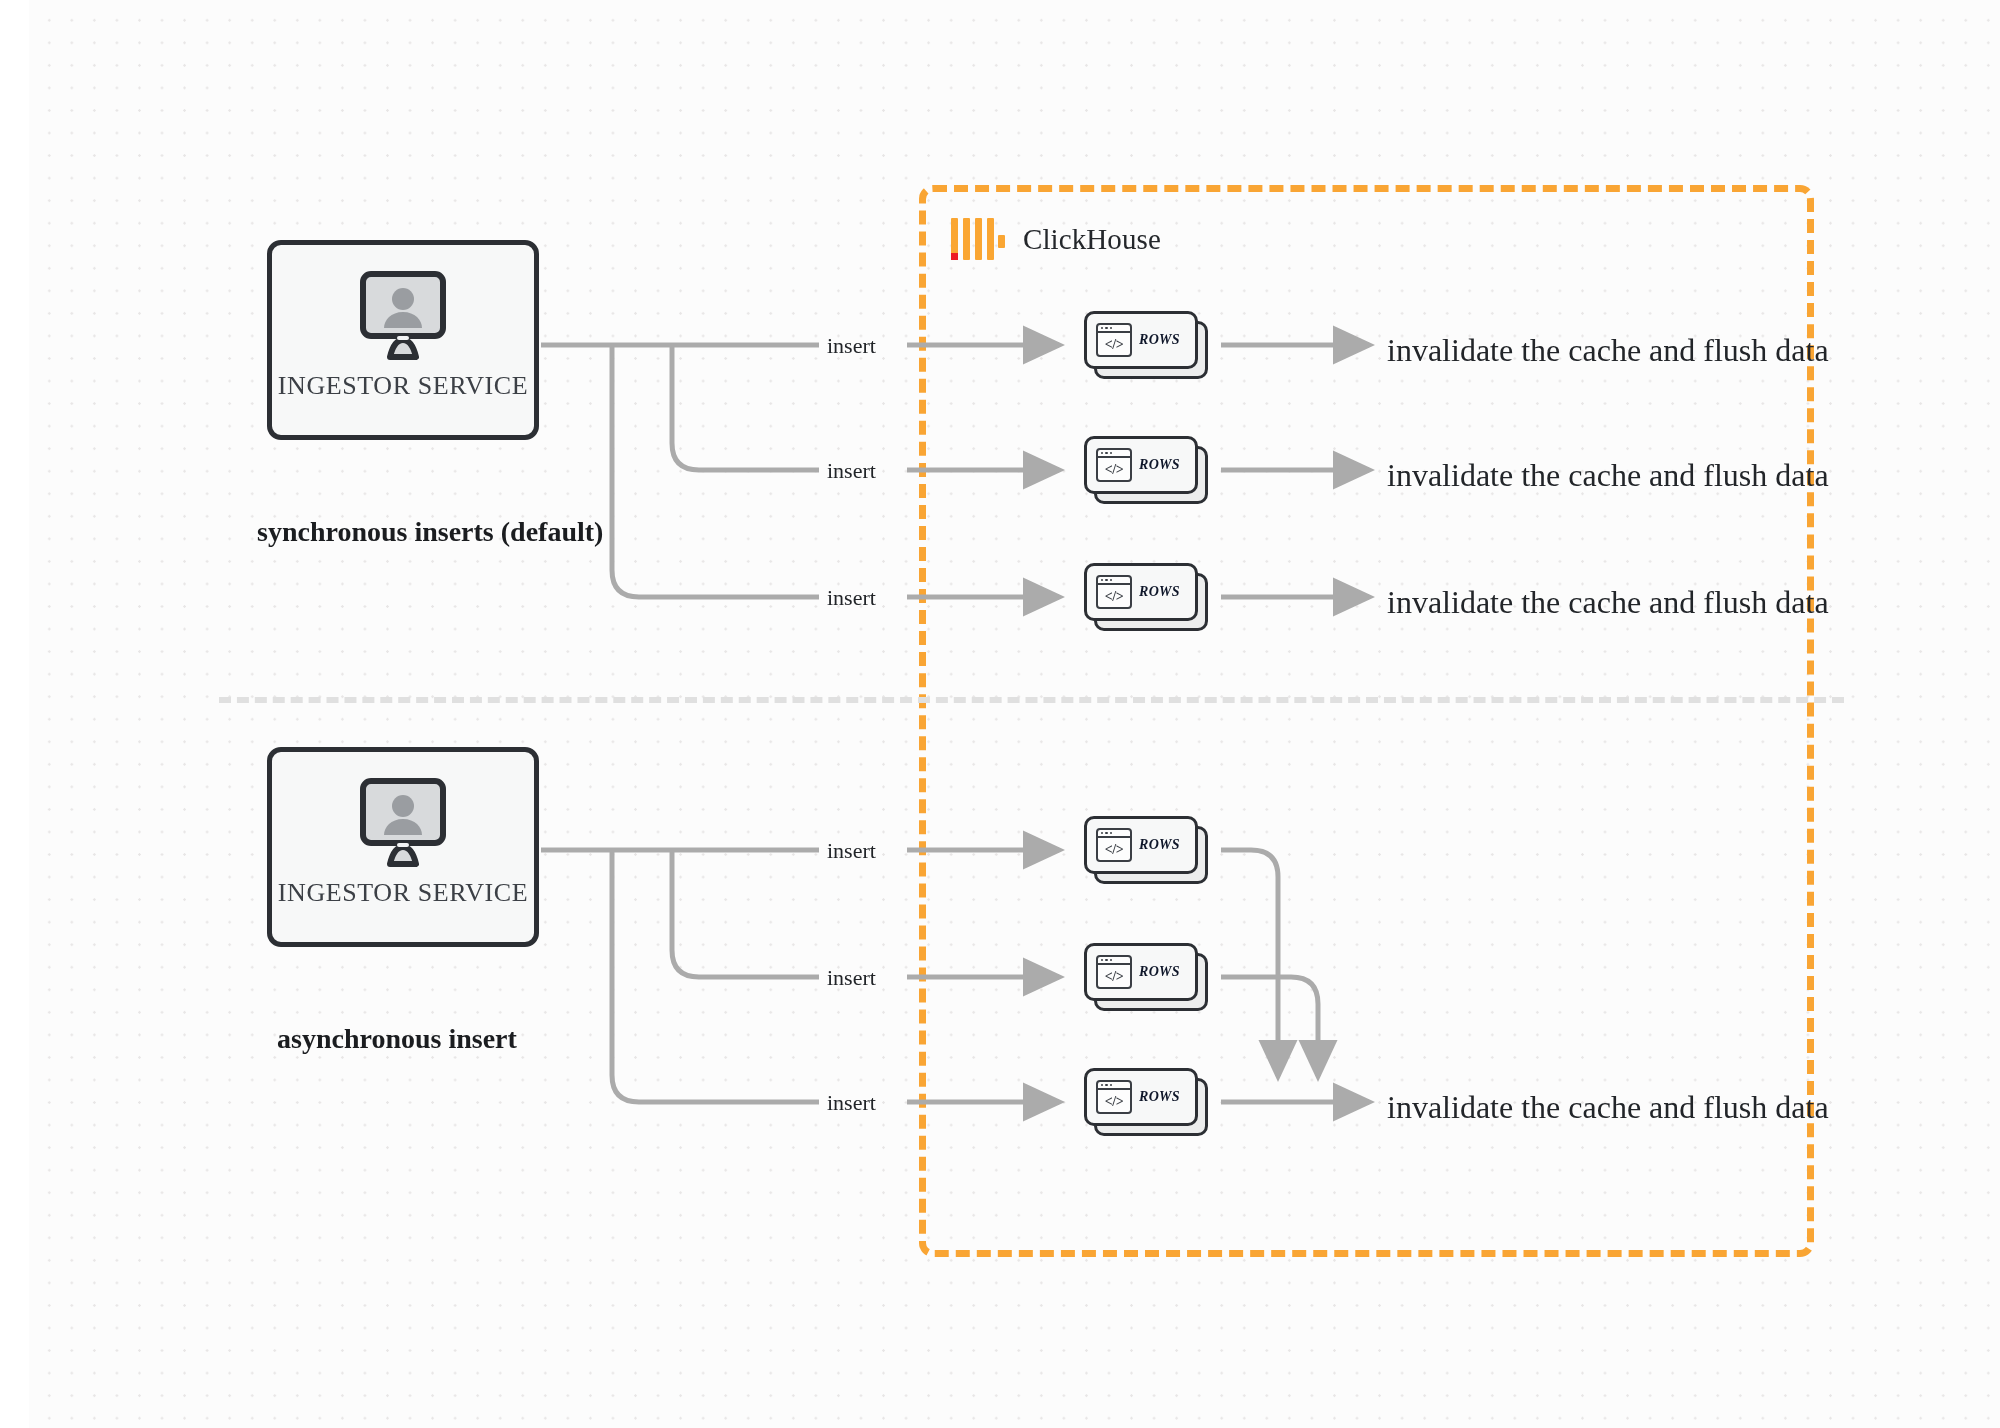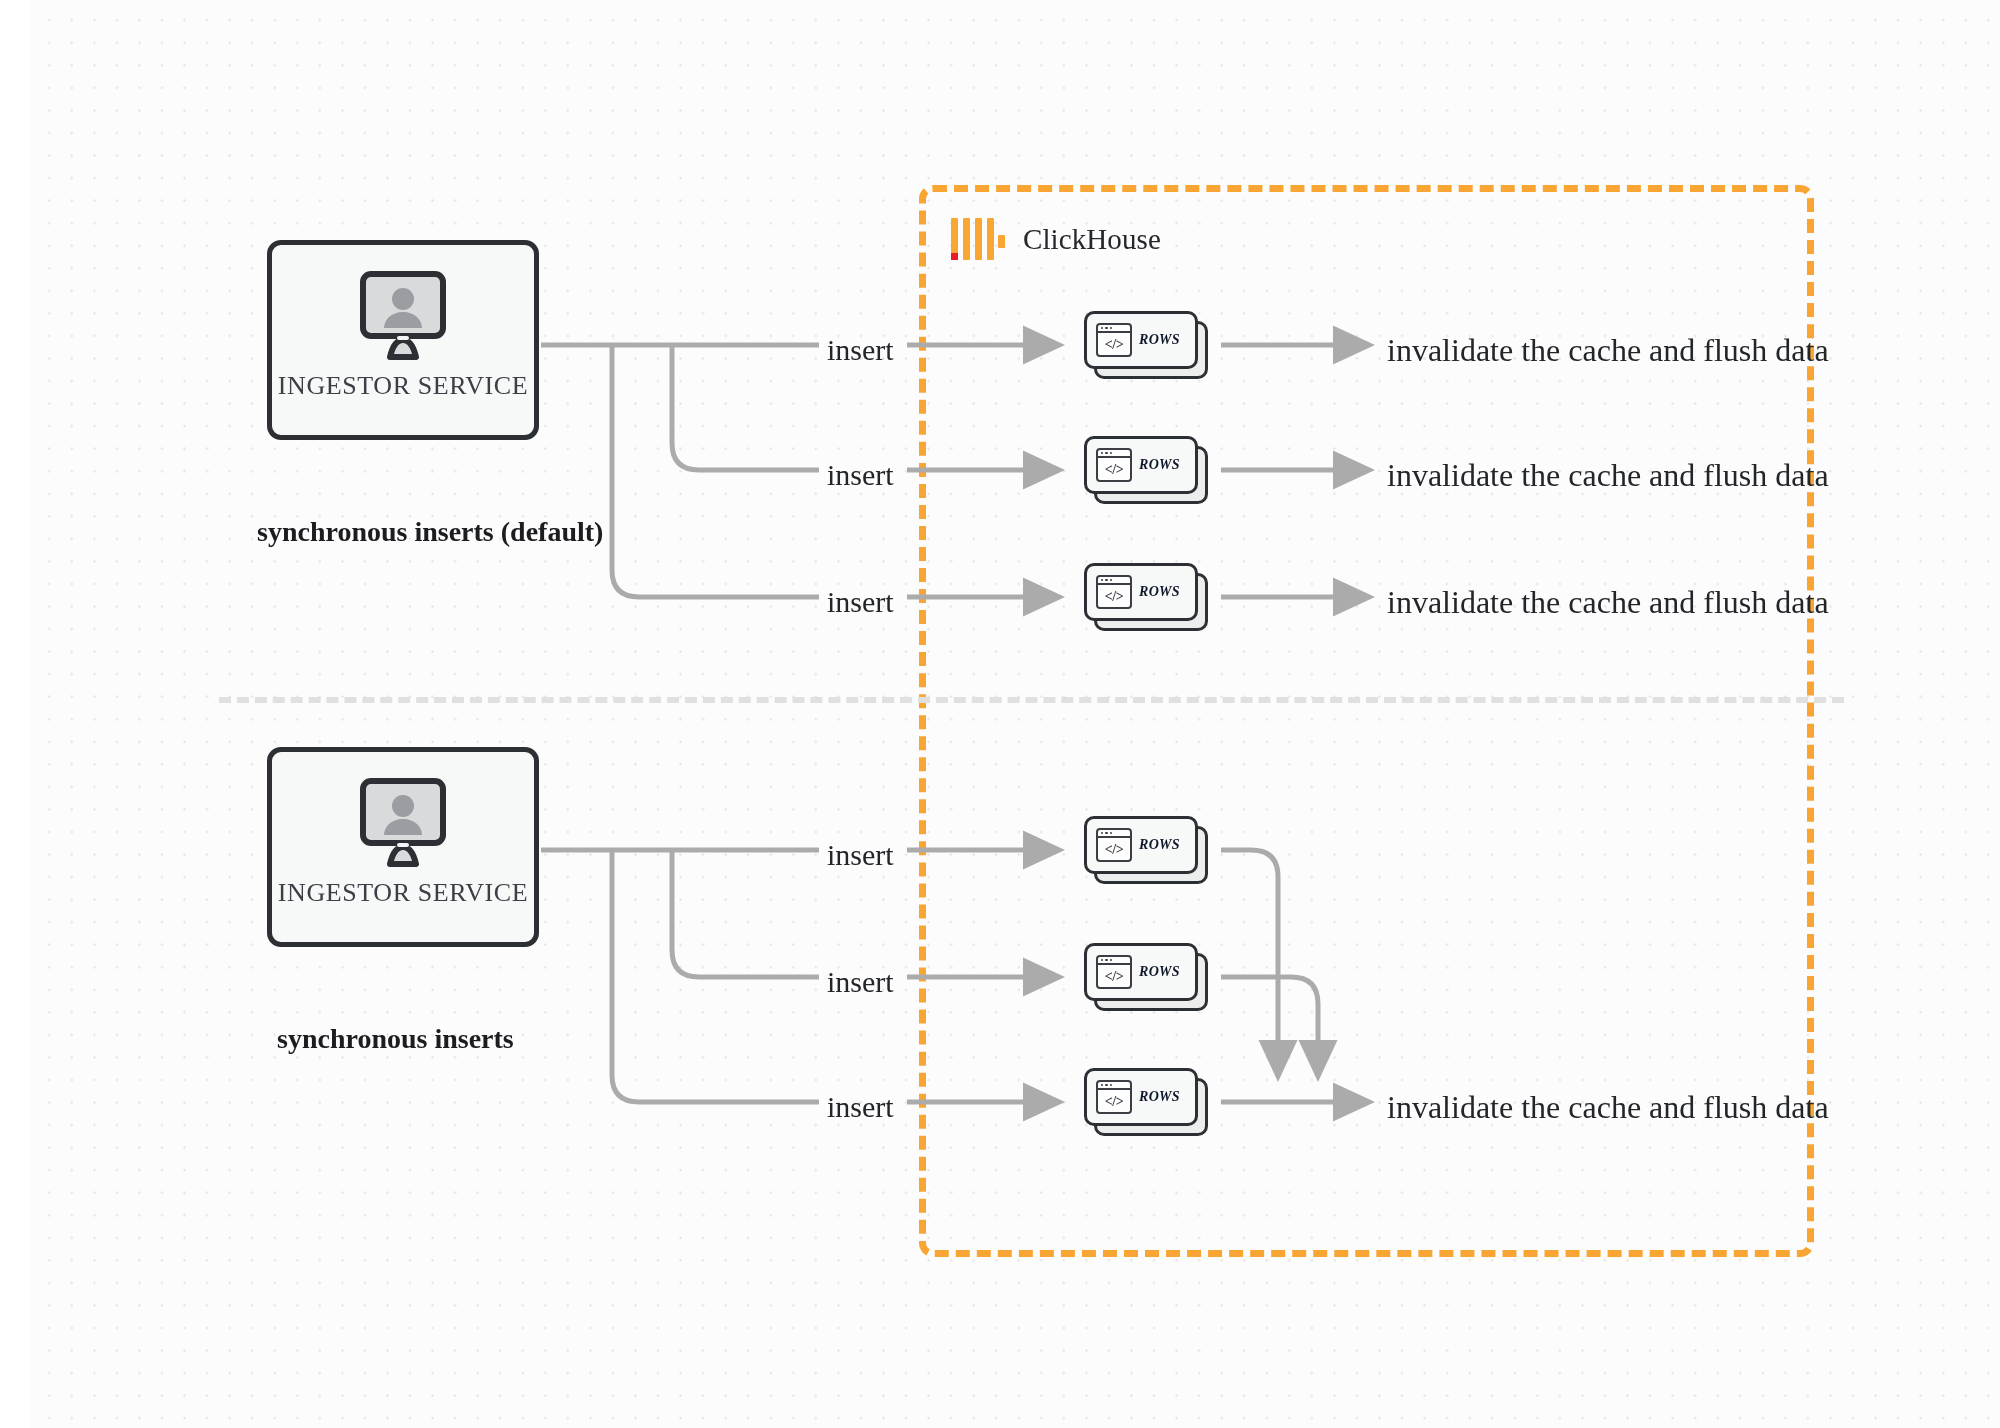--- a/index.html
+++ b/index.html
@@ -207,21 +207,21 @@
     justify-content: center;
     font-size: 14px;
     font-weight: bold;
     color: #3a3e44;
     letter-spacing: -.5px;
   }
 
   
   .edge-label {
     position: absolute;
-    font-size: 30px;
+    font-size: 22px;
     color: #222529;
     white-space: nowrap;
   }
   .out-label {
     position: absolute;
     font-size: 32px;
     color: #222529;
     white-space: nowrap;
   }
 
@@ -367,21 +367,21 @@
         <g fill="#9a9da1">
           <circle cx="43" cy="28" r="11"></circle>
           <path d="M43 41c-12 0-19 8-19 16h38c0-8-7-16-19-16z"></path>
         </g>
         <path d="M30 86 q4-17 13-17 h0 q9 0 13 17 z" fill="#d8dadc" stroke="#2c2f34" stroke-width="6" stroke-linejoin="round"></path>
         <rect x="37" y="65" width="12" height="4" rx="2" fill="#f3f4f5"></rect>
       </svg>
     </span>
     <span class="svc-label">INGESTOR SERVICE</span>
   </div>
-  <div class="caption async">synchronous inserts</div>
+  <div class="caption async">asynchronous insert</div>
 
   <div class="edge-label" style="left:798px;top:838px;">insert</div>
   <div class="edge-label" style="left:798px;top:965px;">insert</div>
   <div class="edge-label" style="left:798px;top:1090px;">insert</div>
 
   <div class="rows-card" style="left:1055px;top:816px;">
     <div class="shadow-card"></div>
     <div class="front-card">
       <span class="win-icon">
         <span class="titlebar">

